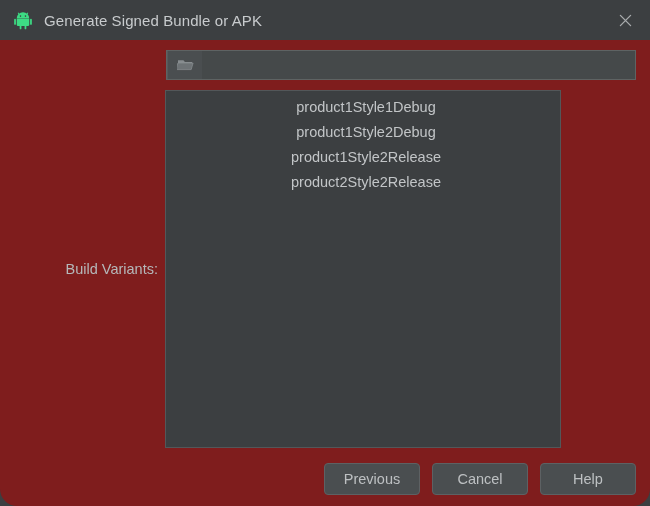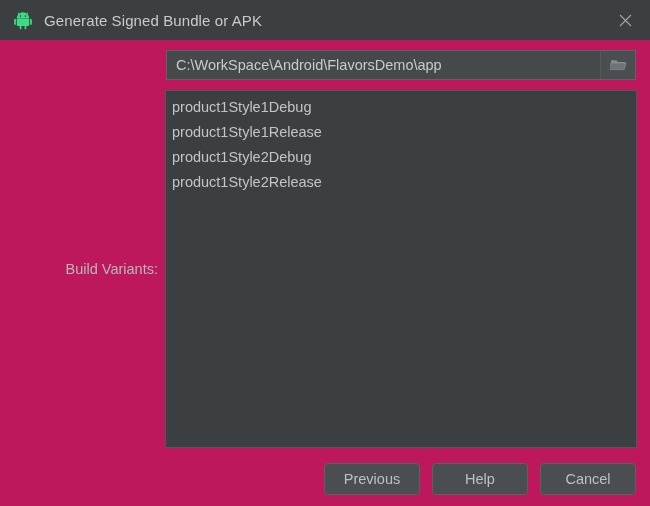--- a/index.html
+++ b/index.html
@@ -13,22 +13,23 @@
     font-family: "Liberation Sans", sans-serif;
     color: #bbbbbb;
     overflow: hidden;
     -webkit-font-smoothing: antialiased;
   }
 
   .dialog {
     position: relative;
     width: 650px;
     height: 506px;
-    background: #be185d;
-    box-sizing: border-box;
+    background: #7f1d1d;
+    box-sizing: border-box;
+    border-radius: 17px;
   }
 
   
   .titlebar {
     position: absolute;
     left: 0; top: 0;
     width: 650px;
     height: 40px;
     display: flex;
     align-items: center;
@@ -114,26 +115,27 @@
     width: 155px;
     text-align: right;
     font-size: 14.5px;
     color: #b5b8ba;
     white-space: nowrap;
   }
   .variants-panel {
     position: absolute;
     left: 165px;
     top: 90px;
-    width: 472px;
+    width: 396px;
     height: 358px;
     box-sizing: border-box;
     background: #3c3f41;
     border: 1px solid #535759;
     overflow: hidden;
+    text-align: center;
   }
   .variants-list {
     padding-top: 4px;
   }
   .variant-item {
     height: 25px;
     line-height: 25px;
     padding-left: 6px;
     font-size: 14.5px;
     color: #c2c5c7;
@@ -201,38 +203,37 @@
     </svg>
     <span class="title-text">Generate Signed Bundle or APK</span>
     <div class="close-btn">
       <svg width="15" height="15" viewBox="0 0 15 15">
         <path d="M2.4 2.4 L12.6 12.6 M12.6 2.4 L2.4 12.6" stroke="#a9acae" stroke-width="1.3" stroke-linecap="round"></path>
       </svg>
     </div>
   </div>
 
   <div class="dest-field">
-    <div class="dest-input" title="C:\WorkSpace\Android\FlavorsDemo\app">C:\WorkSpace\Android\FlavorsDemo\app</div>
     <div class="browse-btn">
       <svg width="17" height="14" viewBox="0 0 17 14">
         <path d="M1 2.2 h5.4 l1.5 1.8 h7.1 v1.2 h-14 z" fill="#878c8f"></path>
         <path d="M0.9 5.0 h15.2 l-1.9 6.6 h-15.2 z" fill="#6e7376" stroke="#8a8f92" stroke-width="0.7"></path>
       </svg>
     </div>
   </div>
 
   <div class="variants-label">Build Variants:</div>
   <div class="variants-panel">
     <div class="variants-list">
       <div class="variant-item">product1Style1Debug</div>
-      <div class="variant-item">product1Style1Release</div>
       <div class="variant-item">product1Style2Debug</div>
       <div class="variant-item">product1Style2Release</div>
+      <div class="variant-item">product2Style2Release</div>
     </div>
   </div>
 
   <div class="buttonbar">
     <div class="btn btn-secondary">Previous</div>
+    <div class="btn btn-secondary">Cancel</div>
     <div class="btn btn-secondary">Help</div>
-    <div class="btn btn-secondary">Cancel</div>
   </div>
 
 </div>
 
 </body></html>

